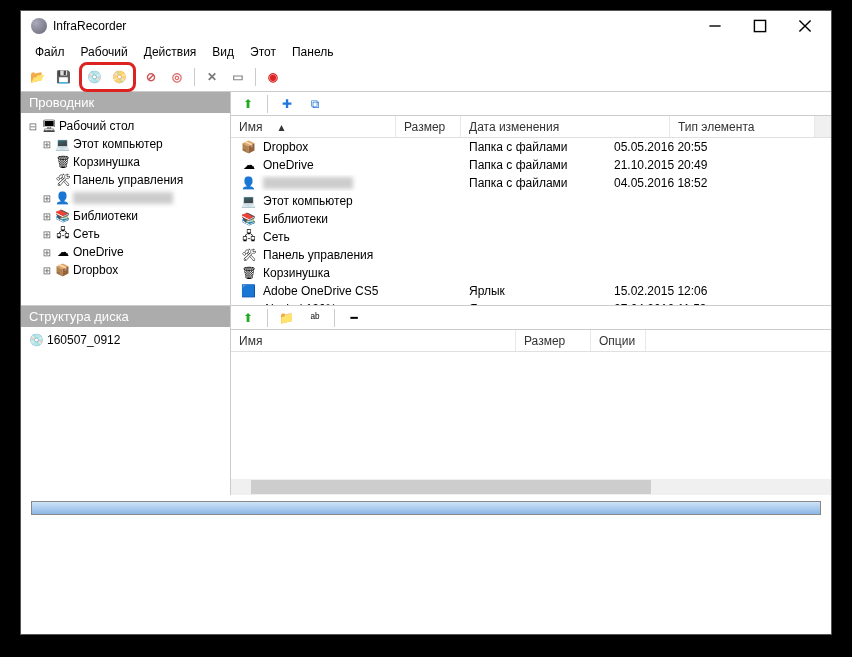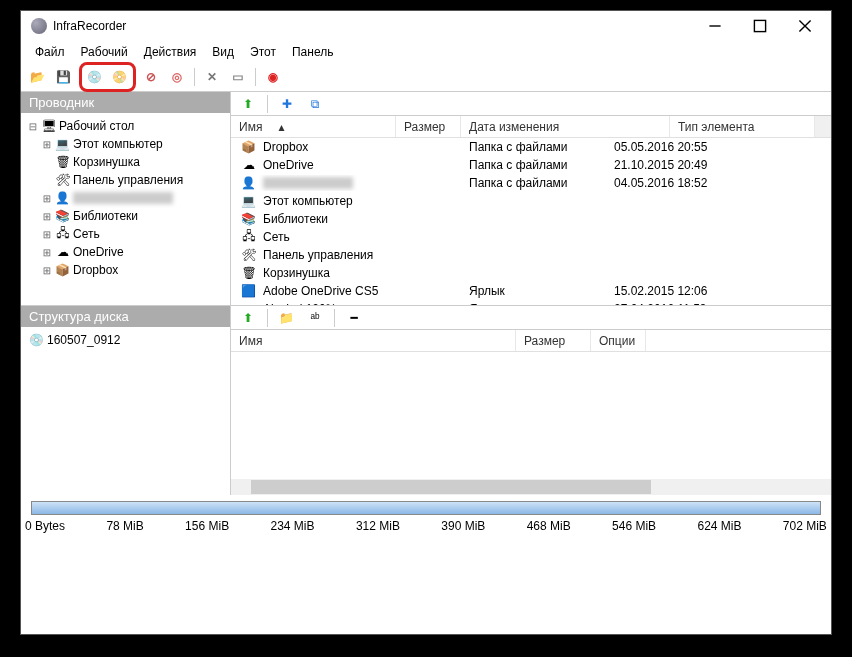--- a/index.html
+++ b/index.html
@@ -325,26 +325,14 @@
         <div class="col-h" style="width:55px;text-align:right">Опции</div>
       </div>
       <div class="file-list"></div>
       <div class="hscroll">
           <div class="thumb"></div>
         </div>
     </div>
   </div>
 
   <div class="capacity"></div>
-  <div class="ticks" id="ticks">
-      <span>0 Bytes</span>
-      <span>78 MiB</span>
-      <span>156 MiB</span>
-      <span>234 MiB</span>
-      <span>312 MiB</span>
-      <span>390 MiB</span>
-      <span>468 MiB</span>
-      <span>546 MiB</span>
-      <span>624 MiB</span>
-      <span>702 MiB</span>
-    </div>
 
 </div>
 
 </body></html>

